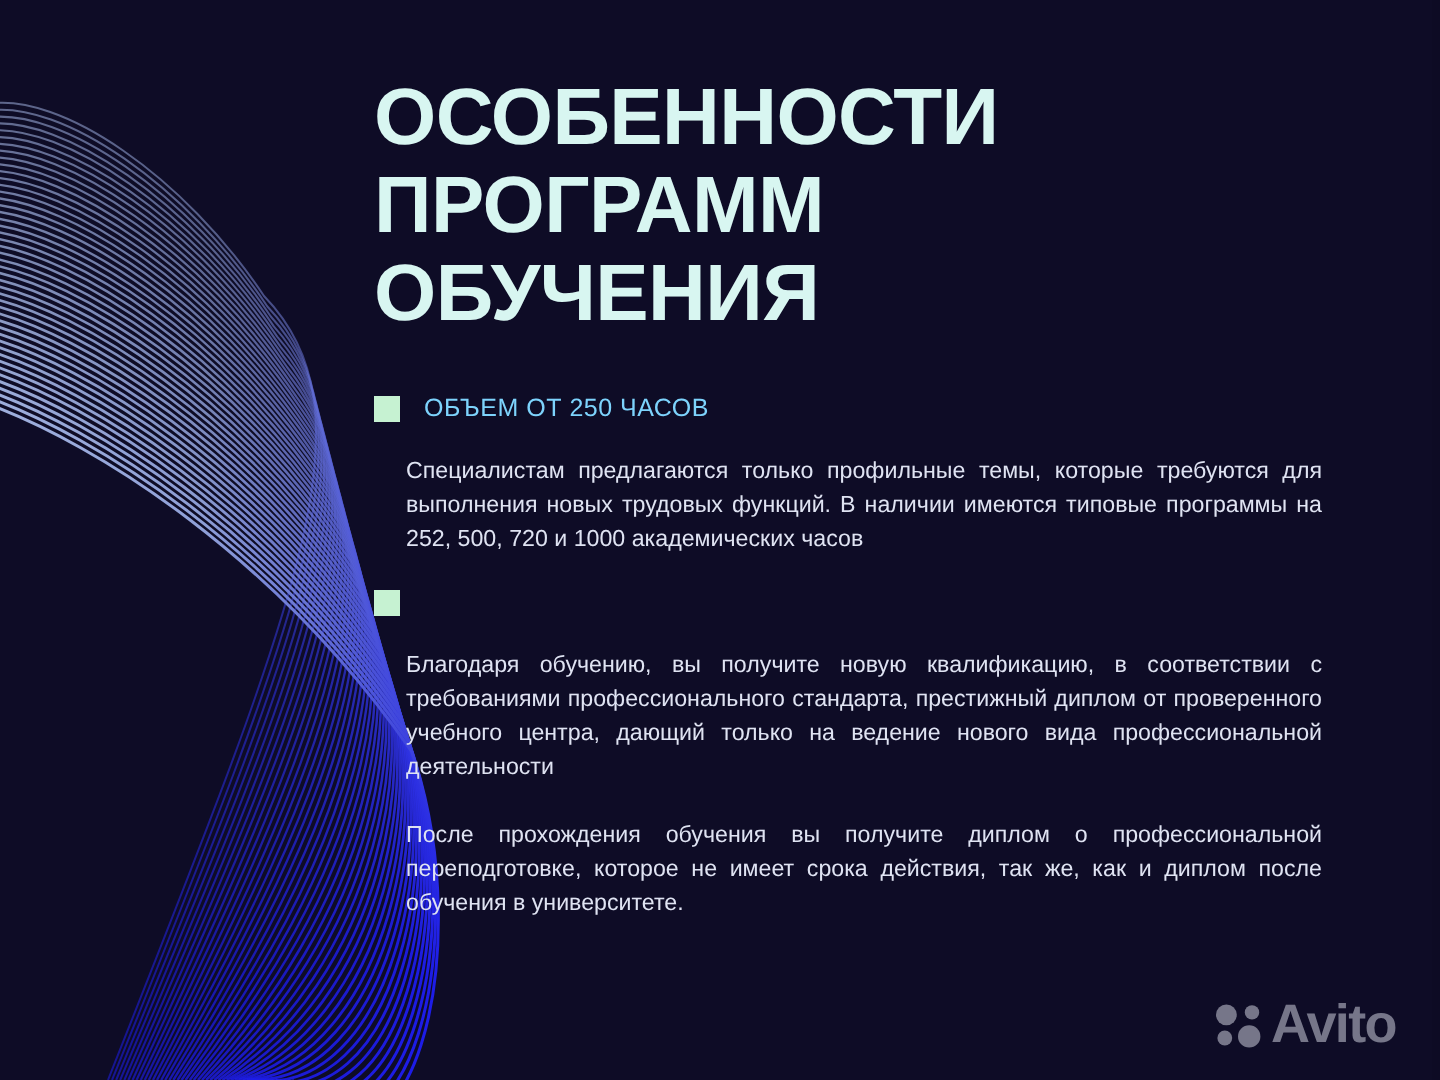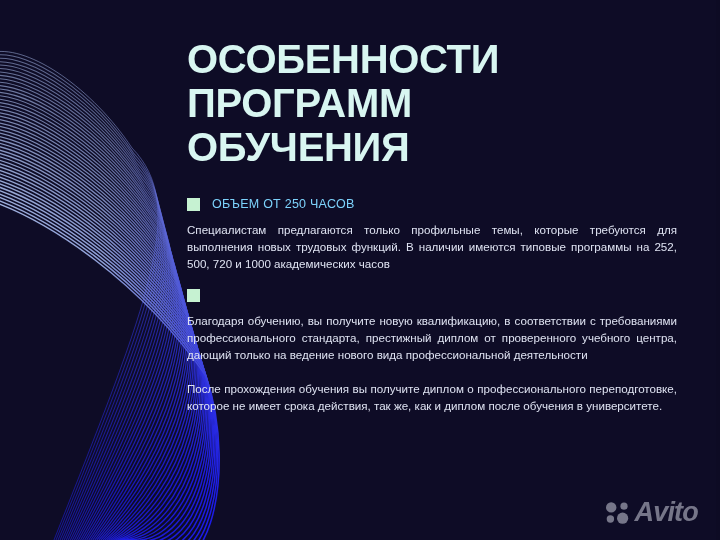--- a/index.html
+++ b/index.html
@@ -75,32 +75,31 @@
     line-height: 14px;
     font-weight: normal;
     letter-spacing: 0.25px;
     text-transform: uppercase;
   }
   .section-body {
     color: #dfe3f2;
     font-size: 11.6px;
     line-height: 17px;
     text-align: justify;
-    margin: 0;
+    margin: 16px;
   }
 
   
   #avito-watermark {
     position: absolute;
     right: 18px;
     bottom: 14px;
     display: flex;
     align-items: center;
     opacity: 0.62;
-    font-style: italic;
   }
   #avito-watermark .avito-mark {
     display: block;
     margin-right: 3px;
   }
   #avito-watermark .avito-word {
     color: #b6b8c6;
     font-size: 27px;
     font-weight: bold;
     letter-spacing: -0.8px;
@@ -189,21 +188,21 @@
     </div>
 
     <div class="section">
       <div class="section-heading">
         <span class="bullet-square"></span>
       </div>
       <p class="section-body">Благодаря обучению, вы получите новую квалификацию, в соответствии с требованиями профессионального стандарта, престижный диплом от проверенного учебного центра, дающий только на ведение нового вида профессиональной деятельности</p>
     </div>
 
     <div class="section">
-      <p class="section-body">После прохождения обучения вы получите диплом о профессионального переподготовке, которое не имеет срока действия, так же, как и диплом после обучения в университете.</p>
+      <p class="section-body">После прохождения обучения вы получите диплом о профессиональной переподготовке, которое не имеет срока действия, так же, как и диплом после обучения в университете.</p>
     </div>
 
   </div>
 
   <div id="avito-watermark">
     <svg class="avito-mark" width="26" height="24" viewBox="0 0 26 24" aria-hidden="true">
       <circle cx="6.2" cy="6.4" r="5.2" fill="#b6b8c6"></circle>
       <circle cx="19.0" cy="5.2" r="3.6" fill="#b6b8c6"></circle>
       <circle cx="5.4" cy="18.0" r="3.7" fill="#b6b8c6"></circle>
       <circle cx="17.6" cy="17.2" r="5.6" fill="#b6b8c6"></circle>

